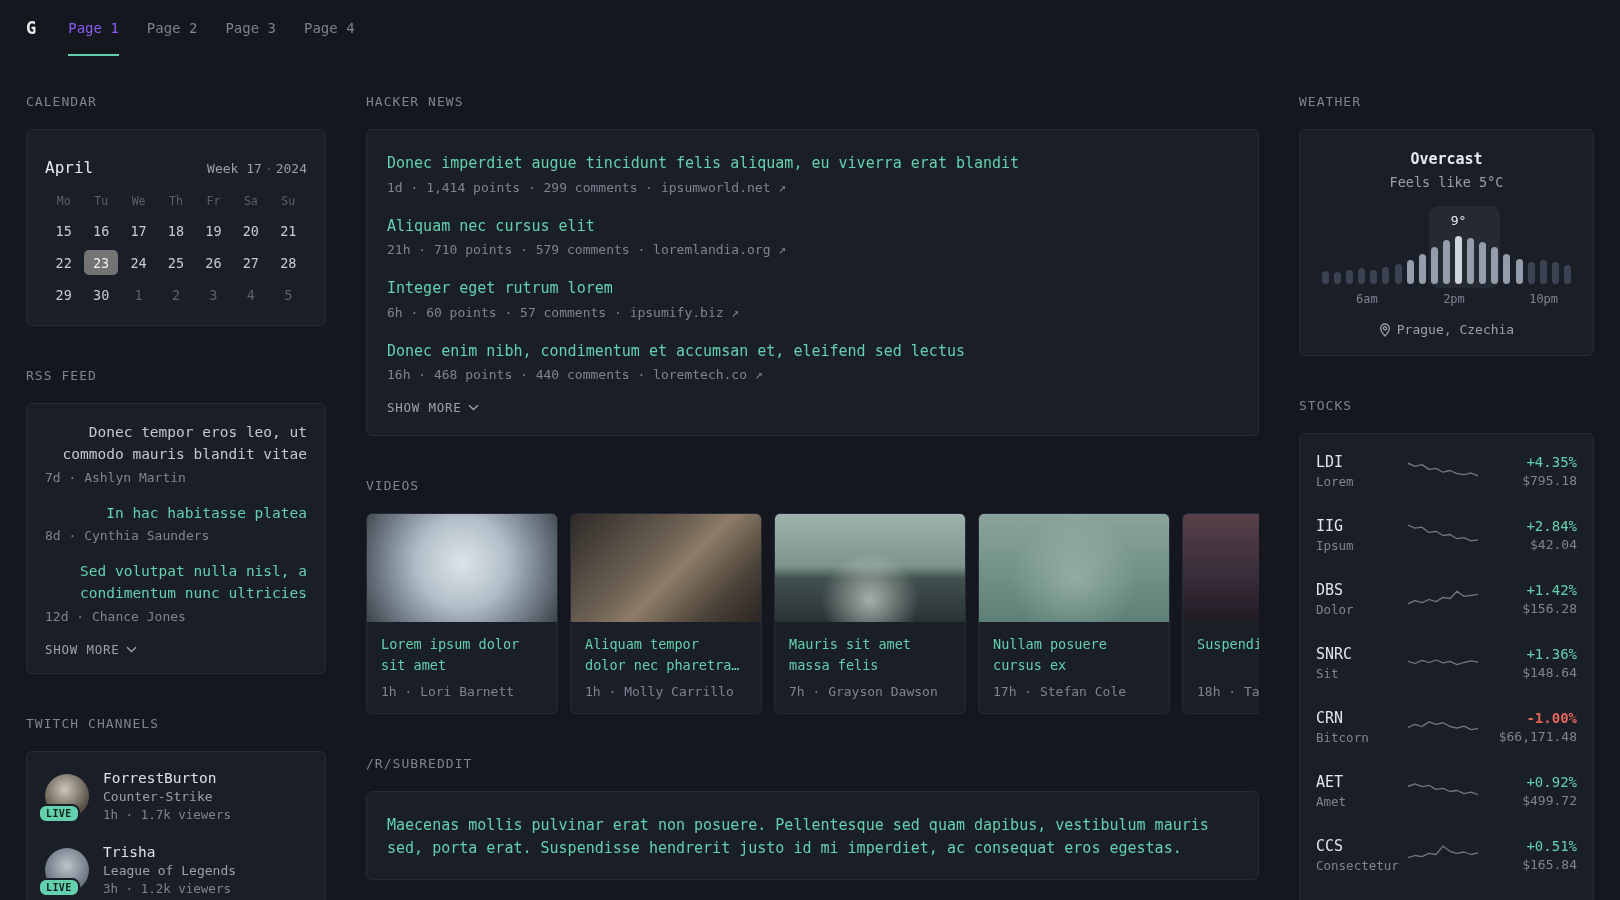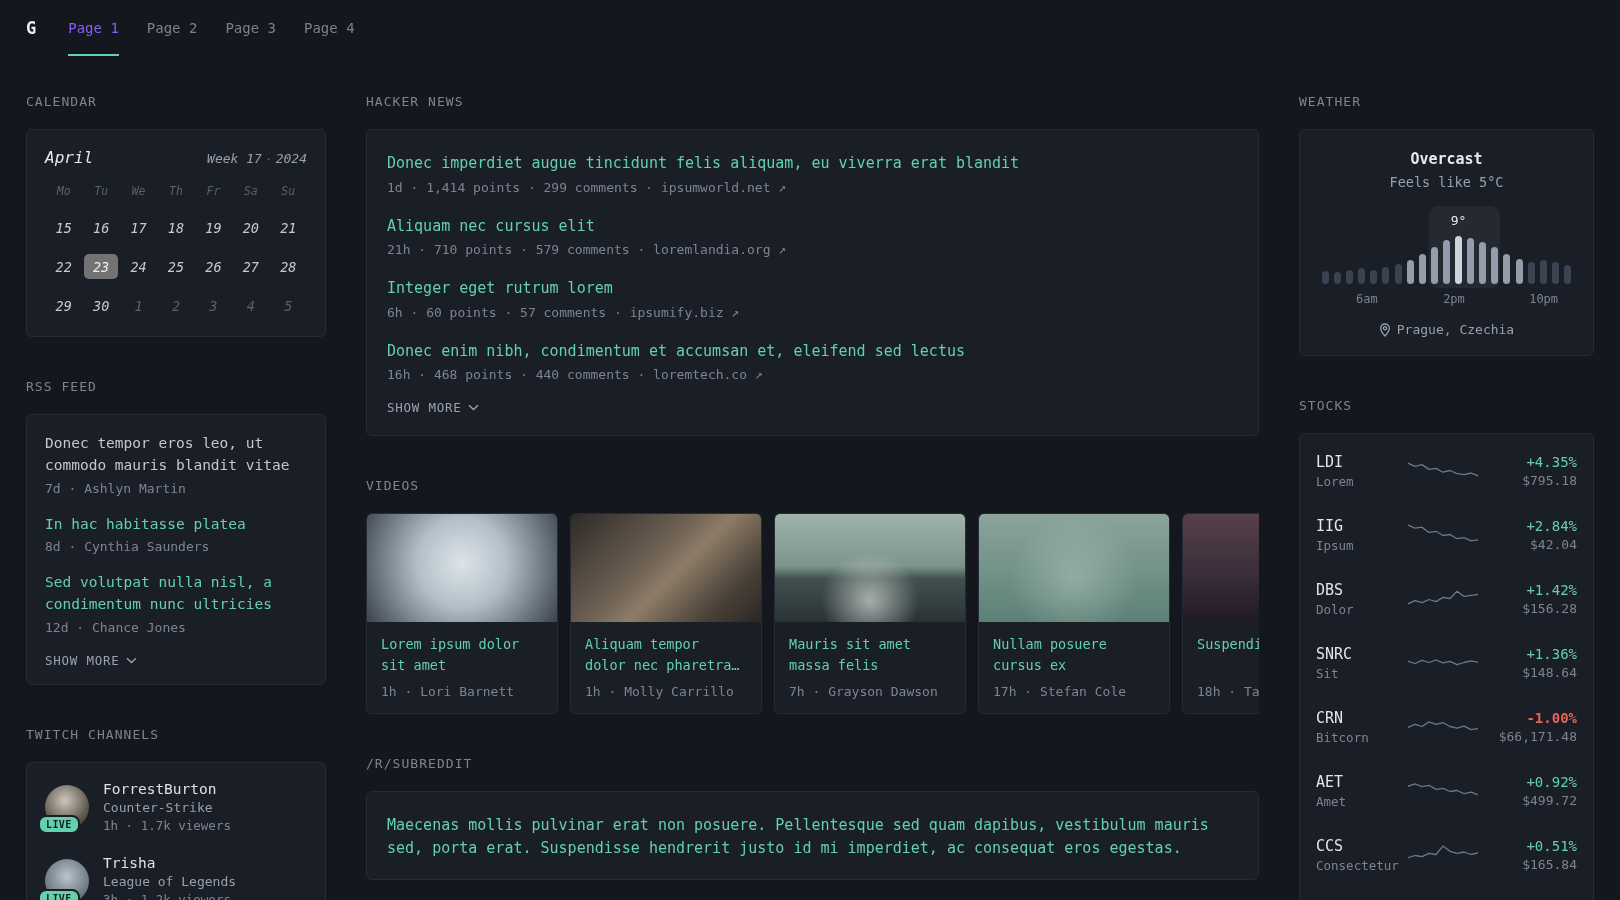--- a/index.html
+++ b/index.html
@@ -23,35 +23,35 @@
   
   .layout { display:flex; gap:40px; padding:38px 26px 0; align-items:flex-start; }
   .col-left { width:300px; flex:none; }
   .col-mid { flex:1; min-width:0; }
   .col-right { width:295px; flex:none; }
   .widget + .widget { margin-top:42px; }
   .sec-title { font-size:13px; font-weight:normal; letter-spacing:.08em; color:#7d8491; margin-bottom:20px; }
   .card { background:var(--card,#1a1e27); border:1px solid #252b38; border-radius:6px; }
 
   
-  .cal { padding:18px 18px 18px;font-style:italic; }
+  .cal { padding:28px 18px 18px; }
   .cal-head { display:flex; justify-content:space-between; align-items:baseline; margin-bottom:14px; }
   .cal-month { font-size:16px; color:#e6e9ed; }
   .cal-meta { font-size:13px; color:#98a0ac; }
   .cal-meta .sep { color:#58606c; margin:0 3px; }
-  .cal-grid { display:grid; grid-template-columns:repeat(7,1fr); row-gap:14px; }
+  .cal-grid { display:grid; grid-template-columns:repeat(7,1fr); row-gap:7px; }
   .cal-grid > div { height:25px; display:flex; align-items:center; justify-content:center; font-size:13.5px; color:#c6cbd3; }
   .cal-grid .dow { color:#58606c; font-size:11.5px; height:20px; }
   .cal-grid .dim { color:#58606c; }
   .cal-grid .sel { background:#737373; border-radius:5px; width:34px; margin:0 auto; color:#eef0f3; }
 
   
   .feed { padding:18px 18px 16px; }
   .feed-item + .feed-item { margin-top:18px; }
-  .feed-title { font-size:14.5px; line-height:1.5; color:var(--accent,#63d0ae); display:block; }
+  .feed-title { font-size:14.5px; line-height:1.5; color:var(--accent,#63d0ae); display:block;text-align:right; }
   .feed-title.read { color:#c3c8cf; }
   .feed-meta { font-size:13px; color:#7d8491; margin-top:4px; }
   .show-more { display:inline-flex; align-items:center; gap:7px; margin-top:18px; font-size:12.5px; letter-spacing:.06em; color:#9aa1ad; cursor:pointer; background:none; border:none; font-family:inherit; }
   .show-more svg { stroke:#9aa1ad; }
 
   
   .twitch { padding:18px; }
   .channel { display:flex; gap:14px; align-items:center; }
   .channel + .channel { margin-top:22px; }
   .avatar-wrap { position:relative; flex:none; }

